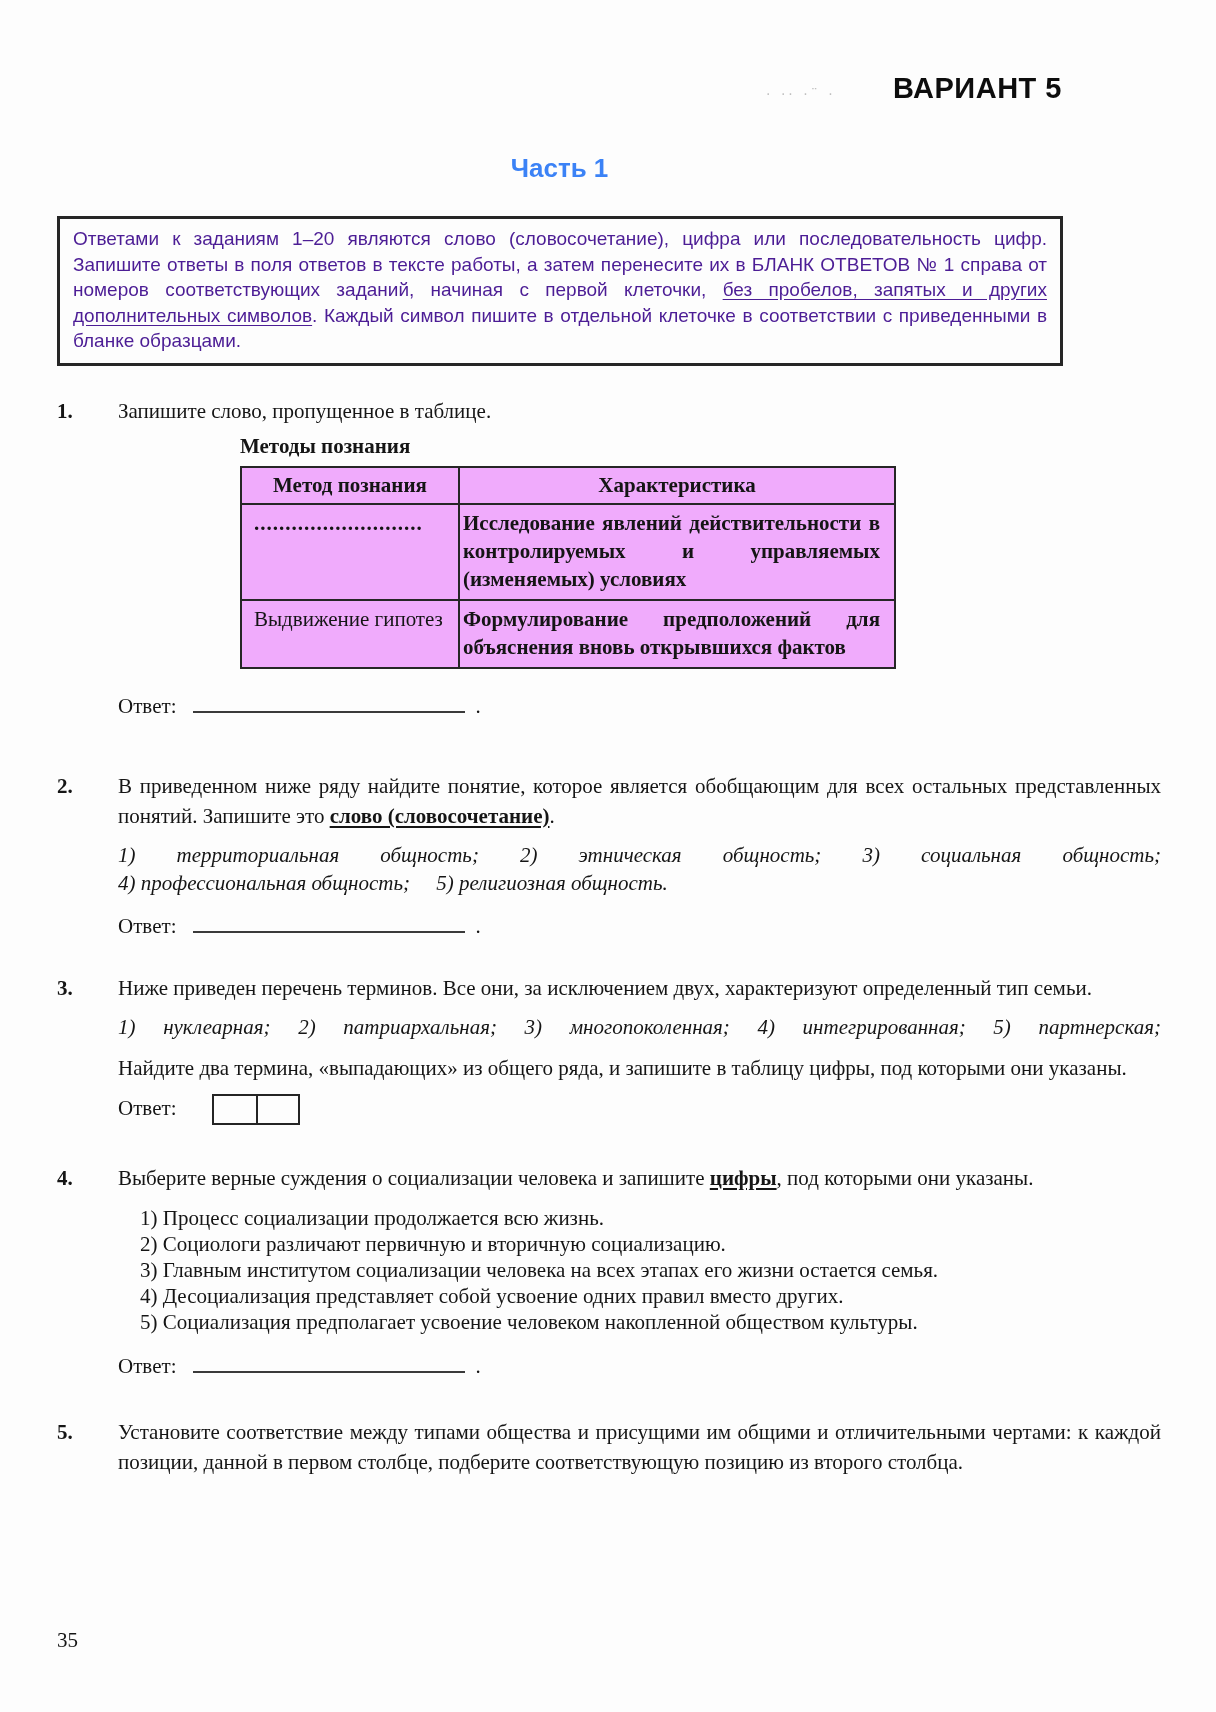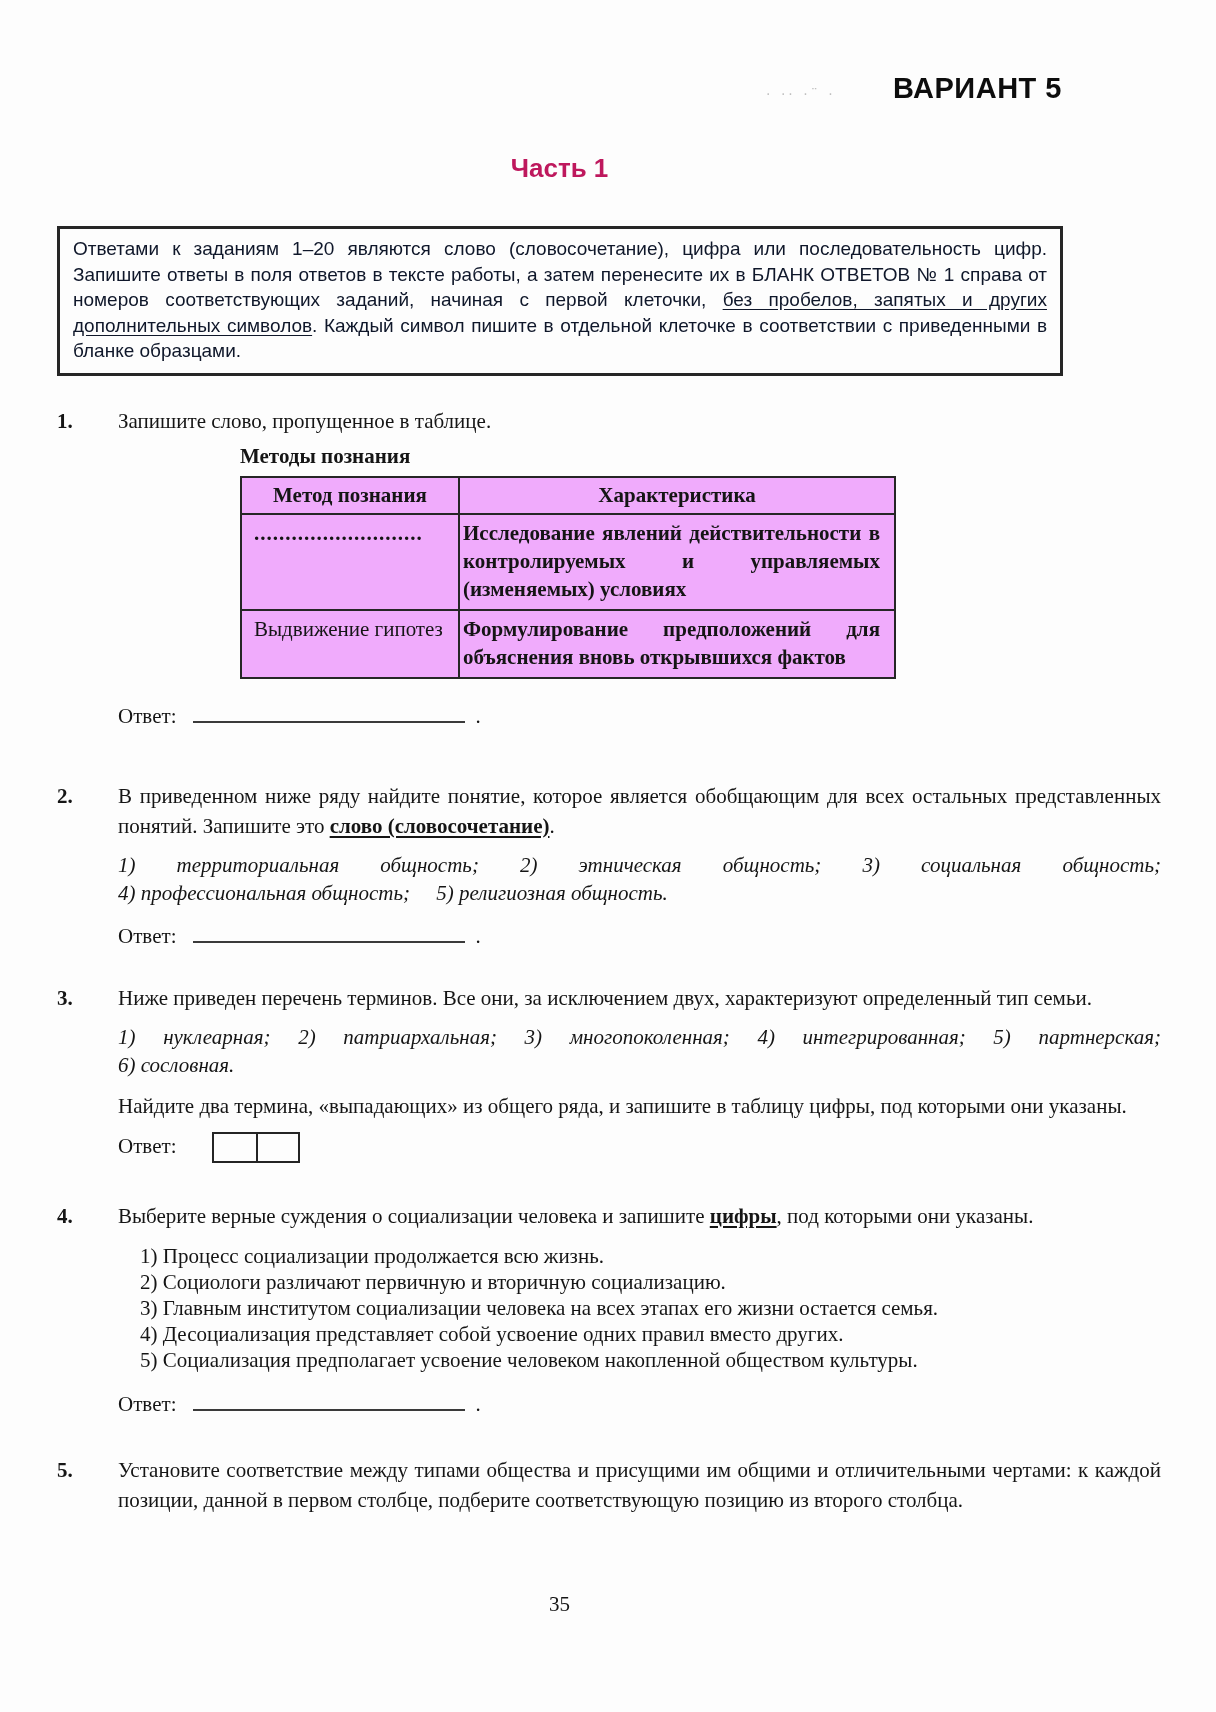--- a/index.html
+++ b/index.html
@@ -16,36 +16,36 @@
   .content { position:absolute; left:57px; top:0; width:1104px; padding-top:72px; }
 
   .variant-title {
     width:1005px; text-align:right;
     font-family:"Liberation Sans","DejaVu Sans",sans-serif;
     font-weight:bold; font-size:29px; letter-spacing:.5px; color:#0d0d0d;
   }
   .part-title {
     margin-top:48px; width:1005px; text-align:center;
     font-family:"Liberation Sans","DejaVu Sans",sans-serif;
-    font-weight:bold; font-size:26px; color:#be185d;
+    font-weight:bold; font-size:26px; color:#3b82f6;
   }
   .scan-artifact {
     position:absolute; left:766px; top:86px;
     color:#8f8f8f; opacity:.55; filter:blur(.7px);
     font-size:14px; letter-spacing:3px;
     font-family:"DejaVu Sans",sans-serif;
   }
 
   .instruction-box {
-    margin-top:42px; width:1006px;
+    margin-top:32px; width:1006px;
     border:3px solid #262626;
     padding:7px 13px 9px;
     font-family:"Liberation Sans","DejaVu Sans",sans-serif;
     font-size:19px; line-height:25.5px;
-    text-align:justify; color:#0f172a;
+    text-align:justify; color:#4c1d95;
   }
 
   .question { display:flex; }
   .q1 { margin-top:30px; }
   .q2 { margin-top:50px; }
   .q3 { margin-top:32px; }
   .q4 { margin-top:38px; }
   .q5 { margin-top:36px; }
   .qnum { width:61px; flex:none; font-weight:bold; line-height:30px; }
   .qbody { flex:1; min-width:0; }
@@ -82,22 +82,22 @@
   .q-table th { font-weight:bold; text-align:center; padding:4px 8px 5px; line-height:26px; }
   .q-table td { padding:4px 12px 6px; vertical-align:top; line-height:28px; }
   .q-table col.c1 { width:218px; }
   .q-table td.cell2 { text-align:justify; padding:4px 14px 6px 3px;font-weight:bold; }
   .dots { font-weight:bold; letter-spacing:1px; }
 
   .u  { text-decoration:underline; text-underline-offset:3px; }
   .bu { font-weight:bold; text-decoration:underline; text-underline-offset:3px; }
 
   .page-number {
-    position:absolute; left:57px; top:1592px; width:1005px;
-    text-align:center; font-size:21px; color:#151515;
+    position:absolute; left:57px; top:1628px; width:1005px;
+    font-size:21px; color:#151515;
   }
 </style>
 </head>
 <body>
 
 <div class="page">
   <span class="scan-artifact">· ·· ·¨ ·</span>
 
   <div class="content">
 
@@ -154,21 +154,20 @@
         </div>
       </div>
     </section>
 
     <section class="question q3">
       <div class="qnum">3.</div>
       <div class="qbody">
         <p class="qtext">Ниже приведен перечень терминов. Все они, за исключением двух, характеризуют определенный тип семьи.</p>
         <div class="options">
           <div class="opt-line stretch">1) нуклеарная; 2) патриархальная; 3) многопоколенная; 4) интегрированная; 5) партнерская;</div>
-          <div class="opt-line">6) сословная.</div>
         </div>
         <p class="followup">Найдите два термина, «выпадающих» из общего ряда, и запишите в таблицу цифры, под которыми они указаны.</p>
         <div class="answer-line tight">
           <span>Ответ:</span><span class="answer-boxes">
               <span class="cell"></span>
               <span class="cell"></span>
             </span>
         </div>
       </div>
     </section>

